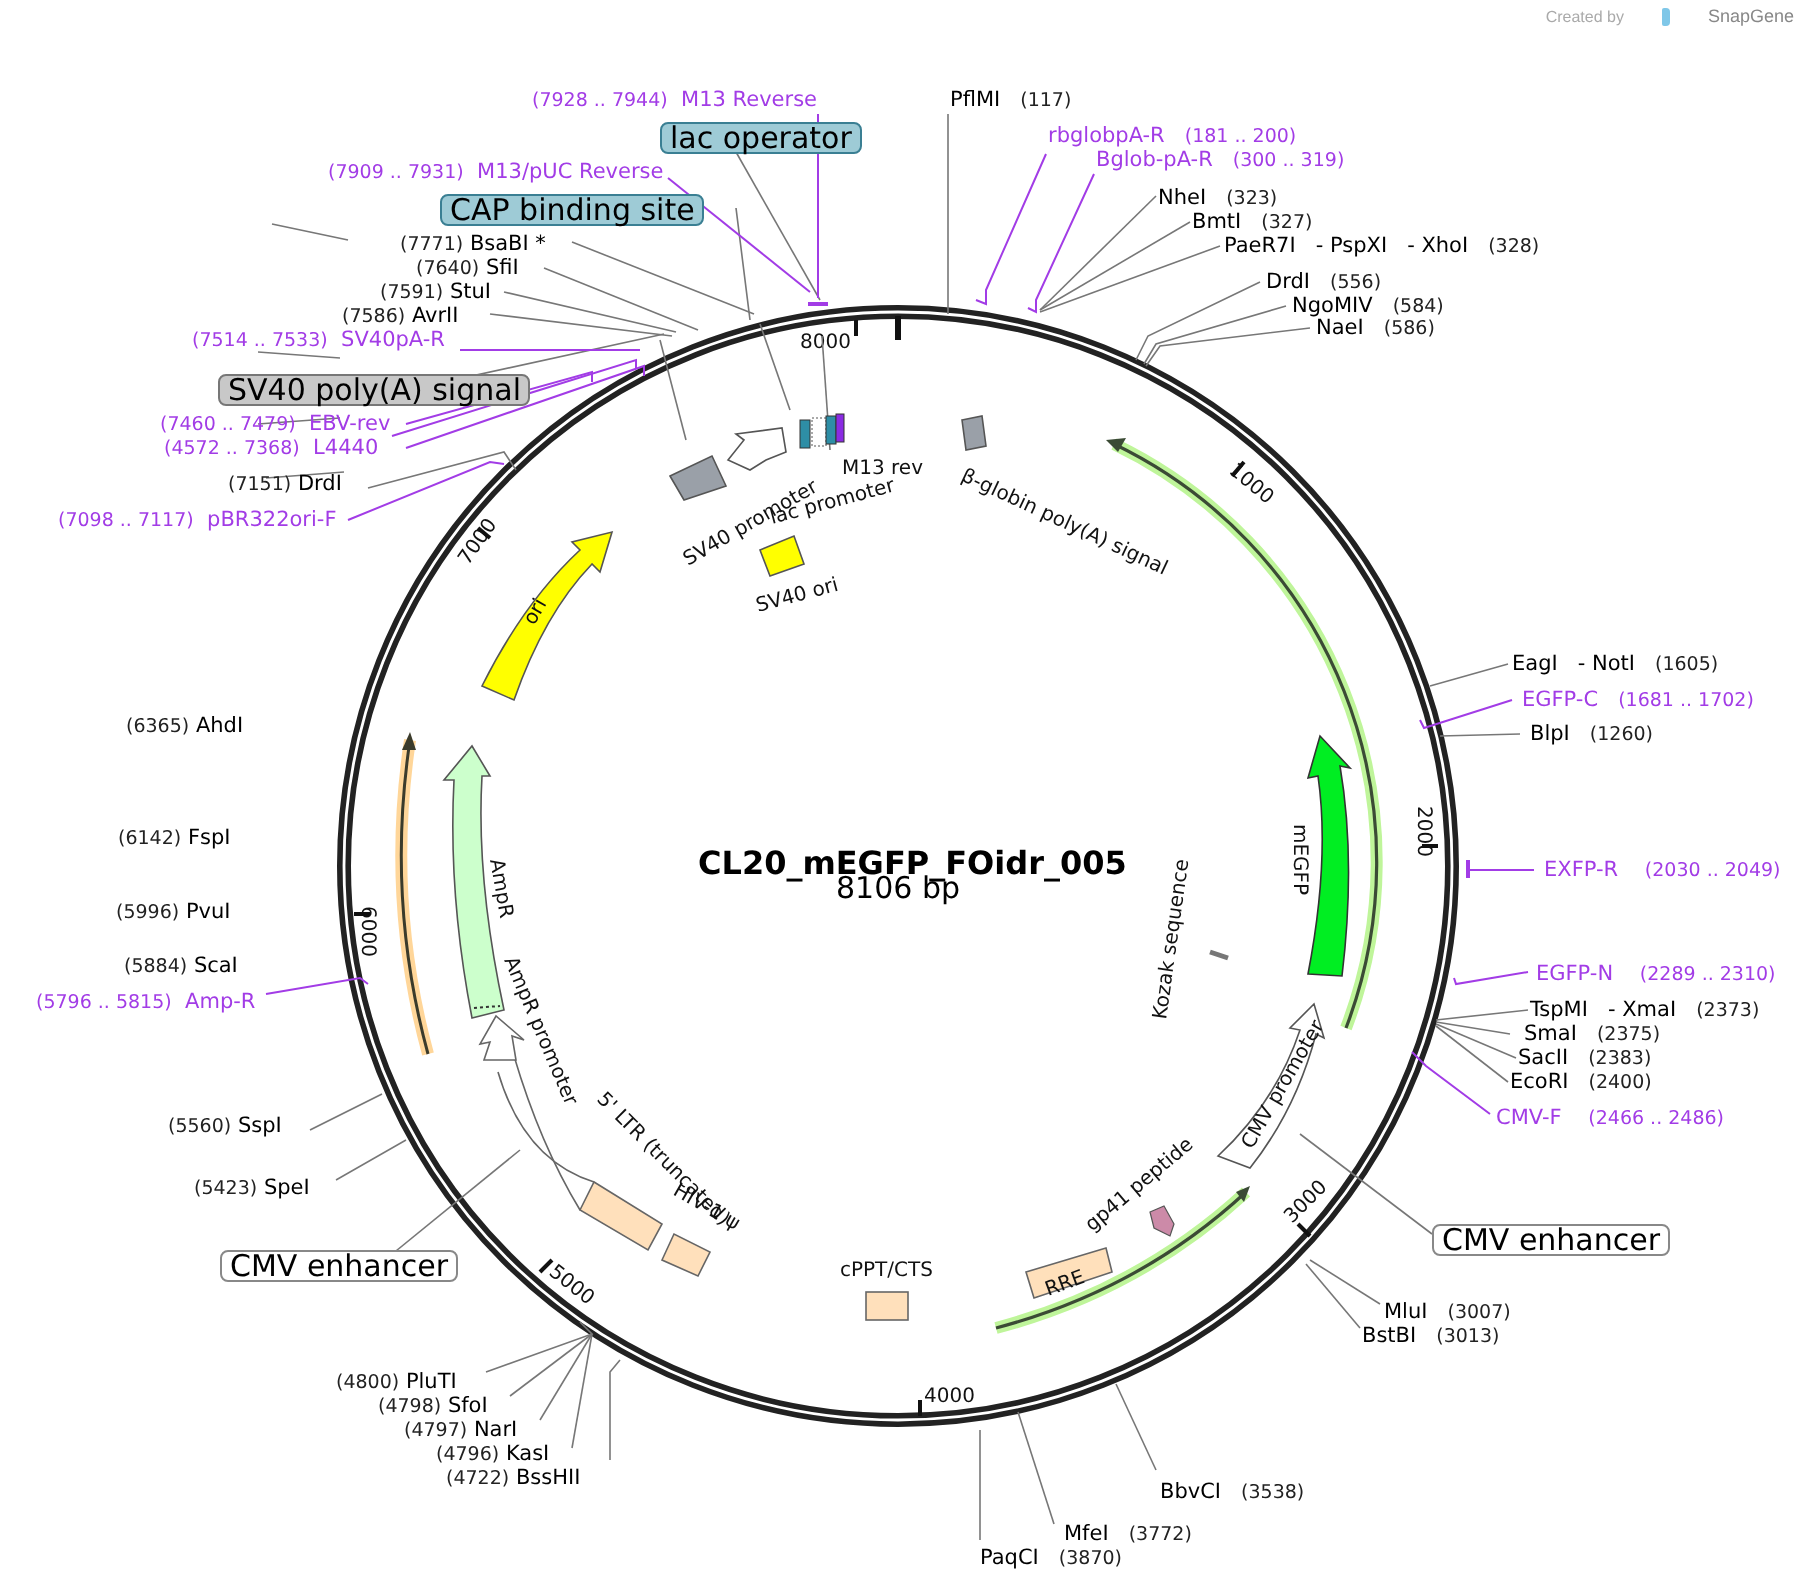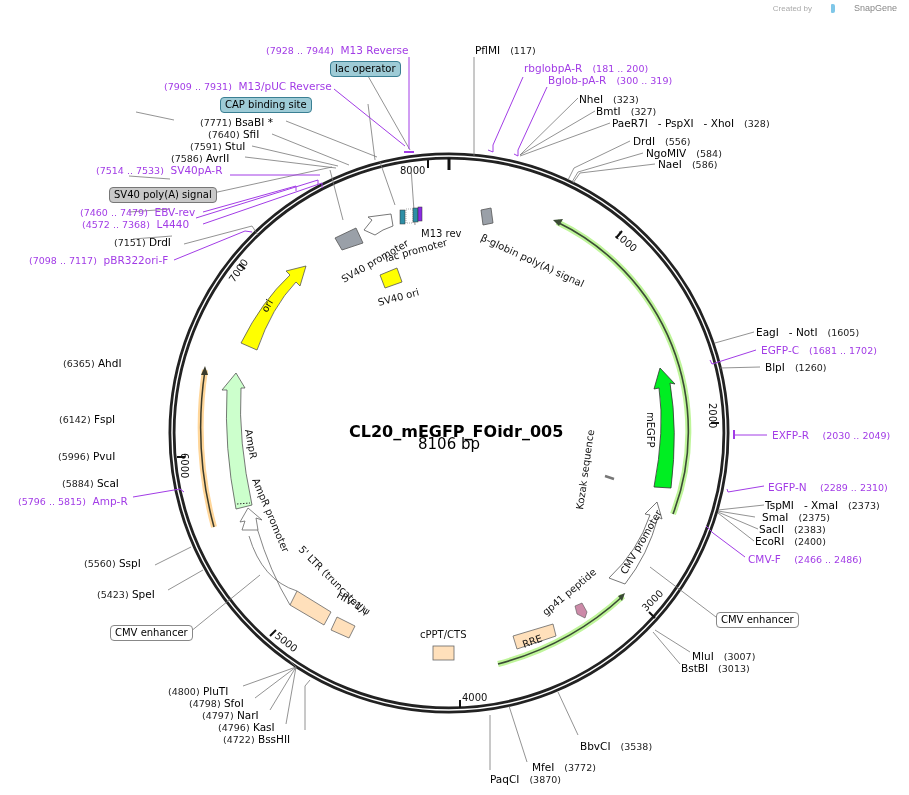--- a/index.html
+++ b/index.html
@@ -6,21 +6,21 @@
   body{width:909px;height:795px;position:relative;overflow:hidden;font-family:"DejaVu Sans","Liberation Sans",sans-serif;}
   svg{position:absolute;left:0;top:0;}
   .credit{position:absolute;right:12px;top:3px;font-size:8px;color:#aaa;font-family:"Liberation Sans",sans-serif;display:flex;align-items:center;gap:19px;}
   .credit .brand{font-size:9px;color:#888;}
   .credit .logo{display:inline-block;width:4px;height:9px;background:#7fc7e8;border-radius:1px 2px 2px 1px;}
   .lbl{position:absolute;white-space:nowrap;font-size:10.5px;line-height:12px;}
   .enz{font-weight:normal;color:#000;}
   .pos{font-size:9.5px;color:#222;font-weight:normal;}
   .primer{color:#a23ce6;margin-top:19px;}
   .ppos{font-size:9.5px;color:#a23ce6;}
-  .tag{position:absolute;white-space:nowrap;font-size:10px;line-height:12px;padding:1px 4px;border-radius:4px;}
+  .tag{position:absolute;white-space:nowrap;font-size:15px;line-height:12px;padding:1px 4px;border-radius:4px;}
   .tag.blue{background:#9ecbd6;border:1px solid #3a7f93;}
   .tag.gray{background:#c8c8c8;border:1px solid #777;}
   .tag.white{background:#fff;border:1px solid #888;}
   .center-title{position:absolute;left:349px;top:422px;width:200px;text-align:center;font-weight:bold;font-size:16px;}
   .center-len{position:absolute;left:349px;top:435px;width:200px;text-align:center;font-size:15px;}
 </style>
 </head>
 <body>
 
 <div class="credit">

